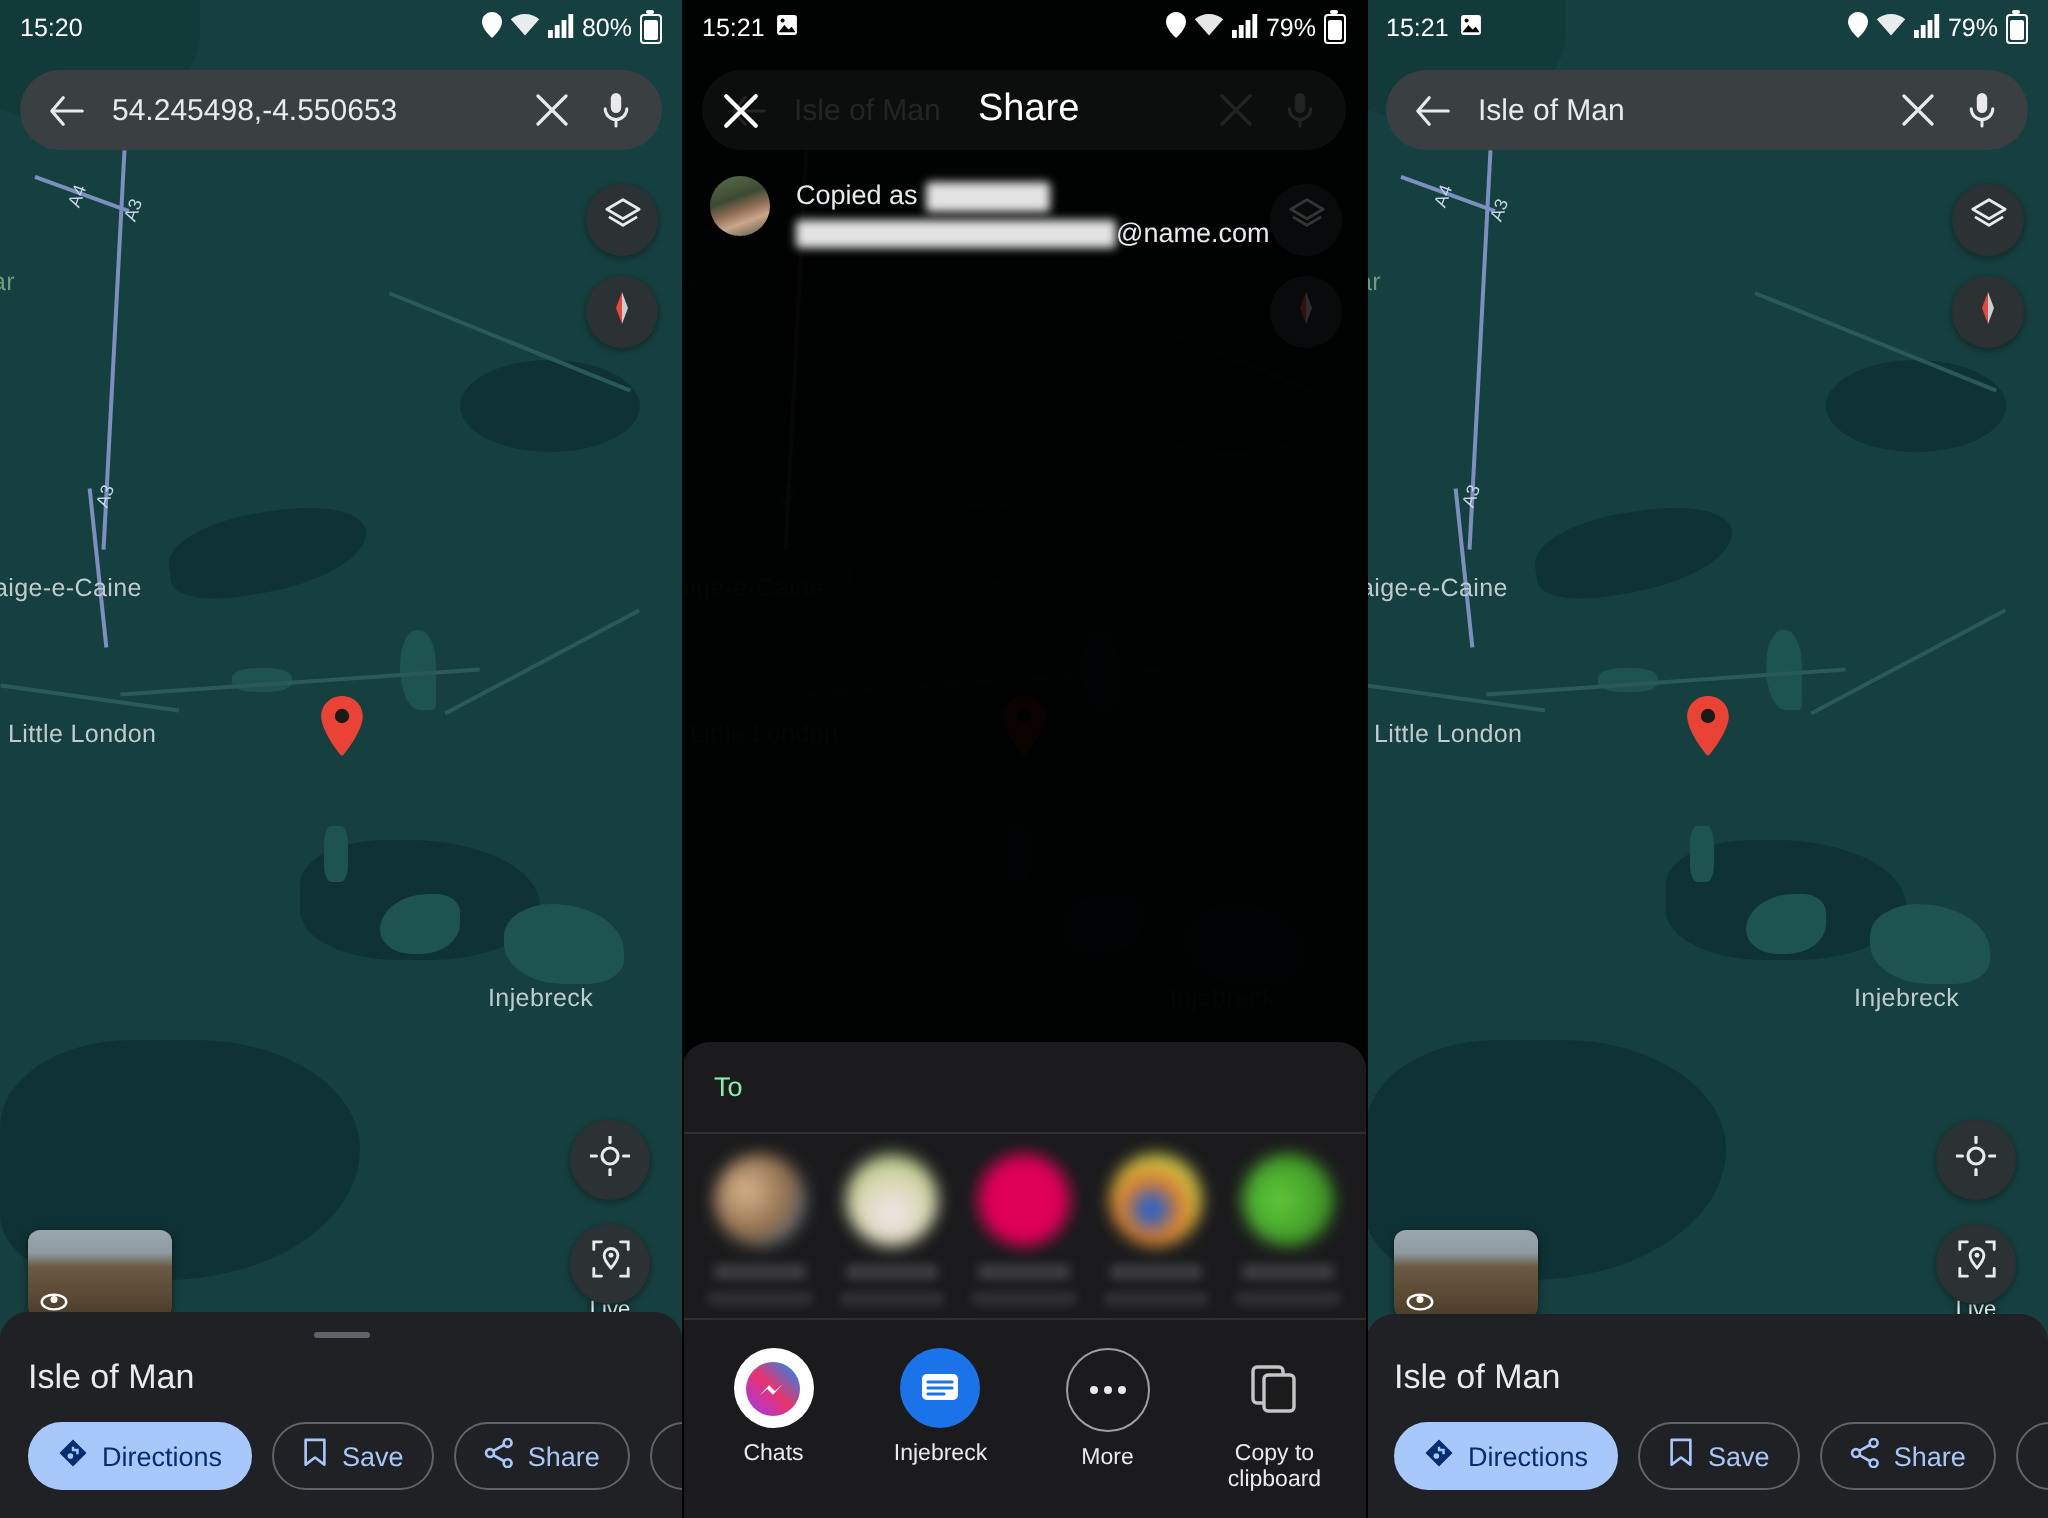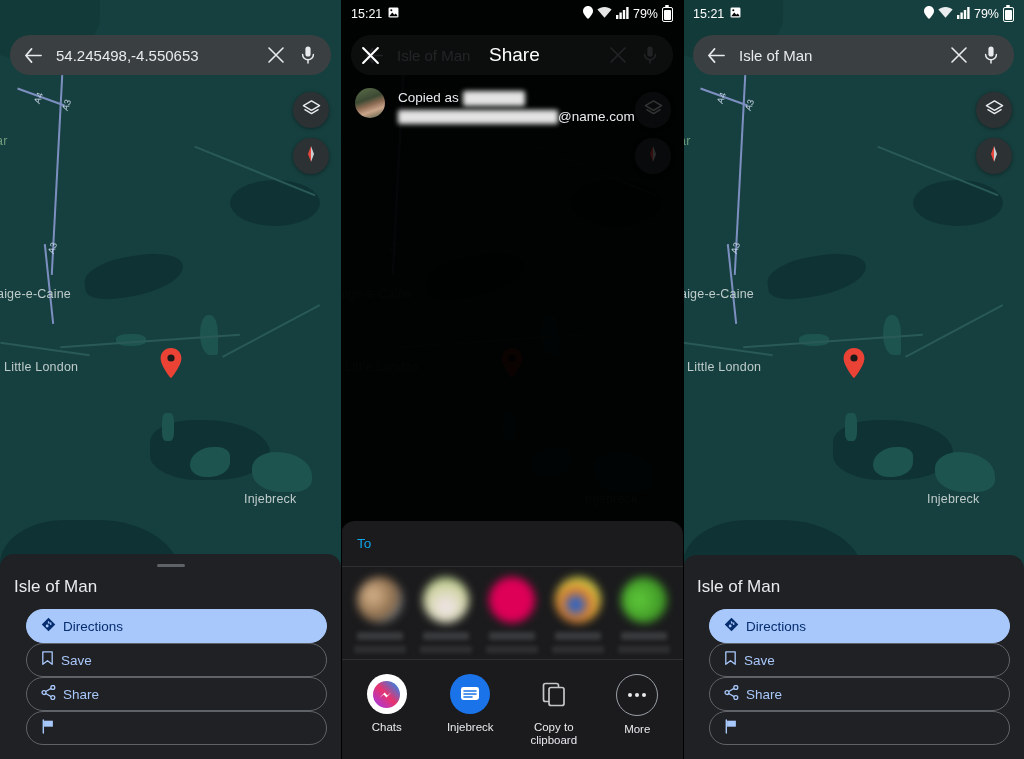--- a/index.html
+++ b/index.html
@@ -50,41 +50,41 @@
     box-shadow:0 1px 4px rgba(0,0,0,.5);}
   .svthumb .pano{position:absolute;left:6px;bottom:6px;width:14px;height:10px;}
 
   
   .marker{position:absolute;width:22px;height:30px;z-index:15;}
 
   
   .card{position:absolute;left:0;right:0;bottom:0;background:#202124;border-radius:14px 14px 0 0;z-index:28;padding-top:8px;}
   .card .handle{width:28px;height:3px;border-radius:2px;background:#5f6368;margin:2px auto 10px auto;}
   .card .ttl{color:#e8eaed;font-size:17px;padding:0 14px;margin-bottom:12px;}
-  .chips{display:flex;padding:0 14px 14px 26px;flex-direction:column;}
+  .chips{display:flex;gap:10px;padding:0 14px 14px 14px;}
   .chip{height:32px;border-radius:18px;border:1px solid #5f6368;display:flex;align-items:center;gap:7px;
     padding:0 14px;color:#a8c7fa;font-size:13.5px;white-space:nowrap;flex:0 0 auto;}
   .chip.primary{background:#a8c7fa;color:#062e6f;border-color:#a8c7fa;}
 
   
   .toast{position:absolute;z-index:40;background:#5b5f61;color:#f1f3f4;border-radius:20px;
     padding:9px 18px;font-size:13.5px;white-space:nowrap;}
 
   
   .scrim{position:absolute;inset:0;background:rgba(0,0,0,.78);z-index:26;}
   .share-top{position:absolute;top:35px;left:0;right:0;height:40px;z-index:35;display:flex;align-items:center;padding:0 18px;box-sizing:border-box;}
   .share-title{color:#fff;font-size:19px;margin-left:18px;}
   .sharing-as{position:absolute;top:88px;left:0;right:0;z-index:35;display:flex;align-items:flex-start;padding:0 14px;box-sizing:border-box;}
   .avatar{width:30px;height:30px;border-radius:50%;flex:0 0 auto;overflow:hidden;
     background:linear-gradient(160deg,#5c6f4a 0%,#3c4a33 38%,#8d6b53 55%,#caa58a 72%,#4a5540 100%);}
   .sa-text{margin-left:13px;color:#e8eaed;font-size:13.5px;line-height:19px;}
   .redact{display:inline-block;background:#e3e3e3;border-radius:2px;vertical-align:middle;filter:blur(2.5px);}
   .sheet{position:absolute;left:0;right:0;bottom:0;z-index:36;background:#1b1b1d;border-radius:14px 14px 0 0;}
   .to-row{display:flex;align-items:center;height:46px;padding:0 16px;border-bottom:1px solid #2e2f31;box-sizing:border-box;}
-  .to-row .to{color:#0ea5e9;font-size:13.5px;}
+  .to-row .to{color:#86efac;font-size:13.5px;}
   .to-row .ph{color:#bdc1c6;font-size:13.5px;margin-left:16px;}
   .contacts{display:flex;gap:4px;padding:10px 8px 6px 8px;border-bottom:1px solid #2e2f31;overflow:hidden;}
   .contact{width:62px;flex:0 0 auto;display:flex;flex-direction:column;align-items:center;}
   .contact .cav{width:46px;height:46px;border-radius:50%;filter:blur(4px);}
   .cname{width:46px;height:8px;border-radius:2px;background:#3a3b3d;margin-top:9px;filter:blur(2px);}
   .cname2{width:52px;height:7px;border-radius:2px;background:#2f3032;margin-top:6px;filter:blur(2px);}
   .apps{display:flex;padding:14px 4px 12px 4px;}
   .app{flex:1;display:flex;flex-direction:column;align-items:center;gap:7px;}
   .appicon{width:40px;height:40px;border-radius:50%;display:flex;align-items:center;justify-content:center;}
   .applbl{color:#e8eaed;font-size:11.5px;text-align:center;line-height:13px;}
@@ -125,20 +125,41 @@
     <div class="maplabel" style="left: -6px; top: 287px;">laige-e-Caine</div>
         <div class="maplabel" style="left: 4px; top: 360px;">Little London</div>
         <div class="maplabel" style="left: 244px; top: 492px;">Injebreck</div>
         <div class="maplabel" style="left: 275px; top: 658px;">East Bald</div>
         <div class="maplabel green" style="left: -4px; top: 134px;">ar</div>
         <div class="roadlabel" style="left: 33px; top: 93px; transform: rotate(-70deg);">A4</div>
         <div class="roadlabel" style="left: 61px; top: 100px; transform: rotate(-70deg);">A3</div>
         <div class="roadlabel" style="left: 47px; top: 243px; transform: rotate(-70deg);">A3</div>
       </div>
 
+    <div class="statusbar">
+      <div class="left">
+        <span>15:20</span>
+      </div>
+      <div class="right">
+        <span class="sb-ico"><svg width="10" height="13" viewBox="0 0 10 13">
+              <path d="M5 0C2.2 0 0 2.2 0 5c0 3.6 5 8 5 8s5-4.4 5-8c0-2.8-2.2-5-5-5z" fill="#fff"></path>
+            </svg></span>
+        <span class="sb-ico"><svg width="15" height="12" viewBox="0 0 15 12">
+              <path d="M7.5 10.8 14.6 2.6C12.7 1 10.2 0 7.5 0S2.3 1 .4 2.6z" fill="#fff" opacity=".9"></path>
+            </svg></span>
+        <span class="sb-ico"><svg width="13" height="12" viewBox="0 0 13 12">
+              <rect x="0" y="8" width="2.4" height="4" fill="#fff"></rect>
+              <rect x="3.4" y="5.5" width="2.4" height="6.5" fill="#fff"></rect>
+              <rect x="6.8" y="3" width="2.4" height="9" fill="#fff"></rect>
+              <rect x="10.2" y="0" width="2.4" height="12" fill="#fff"></rect>
+            </svg></span>
+        <span>80%</span>
+        <span class="batt"></span>
+      </div>
+    </div>
 
     <div class="searchbar">
       <span class="ic">
           <svg width="19" height="19" viewBox="0 0 20 20">
             <path d="M8 3 2 10l6 7" stroke="#e8eaed" stroke-width="1.7" fill="none" stroke-linecap="round" stroke-linejoin="round"></path>
             <path d="M2.4 10H18" stroke="#e8eaed" stroke-width="1.7" stroke-linecap="round"></path>
           </svg>
         </span>
       <span class="txt">54.245498,-4.550653</span>
       <span class="ic">
@@ -390,37 +411,37 @@
         <div class="app">
           <div class="appicon" style="background:#1a73e8;">
             <svg width="22" height="22" viewBox="0 0 22 22">
                 <rect x="2" y="4" width="18" height="13" rx="2.4" fill="#fff"></rect>
                 <path d="M5 8h12M5 11h12M5 14h8" stroke="#1a73e8" stroke-width="1.6" stroke-linecap="round"></path>
               </svg>
           </div>
           <div class="applbl">Injebreck</div>
         </div>
         <div class="app">
-          <div class="appicon">
-            <svg width="26" height="26" viewBox="0 0 26 26">
-                <rect x="2.5" y="2.5" width="15" height="18" rx="2" fill="none" stroke="#c4c7c5" stroke-width="1.7"></rect>
-                <rect x="8" y="6.5" width="15" height="18" rx="2" fill="#1b1b1d" stroke="#c4c7c5" stroke-width="1.7"></rect>
-              </svg>
-          </div>
-          <div class="applbl">Copy to clipboard</div>
-        </div>
-        <div class="app">
           <div class="appicon" style="border:1.5px solid #9aa0a6;">
             <svg width="20" height="6" viewBox="0 0 20 6">
                 <circle cx="3" cy="3" r="2" fill="#e8eaed"></circle>
                 <circle cx="10" cy="3" r="2" fill="#e8eaed"></circle>
                 <circle cx="17" cy="3" r="2" fill="#e8eaed"></circle>
               </svg>
           </div>
           <div class="applbl">More</div>
+        </div>
+        <div class="app">
+          <div class="appicon">
+            <svg width="26" height="26" viewBox="0 0 26 26">
+                <rect x="2.5" y="2.5" width="15" height="18" rx="2" fill="none" stroke="#c4c7c5" stroke-width="1.7"></rect>
+                <rect x="8" y="6.5" width="15" height="18" rx="2" fill="#1b1b1d" stroke="#c4c7c5" stroke-width="1.7"></rect>
+              </svg>
+          </div>
+          <div class="applbl">Copy to clipboard</div>
         </div>
       </div>
     </div>
   </div>
 
   <div class="divider" style="left:683px;"></div>
 
   <div class="panel right" id="p2">
     <div class="map">
       <div class="landA" style="left:-20px;top:-10px;width:120px;height:70px;border-radius:0 0 60% 40%;"></div>

